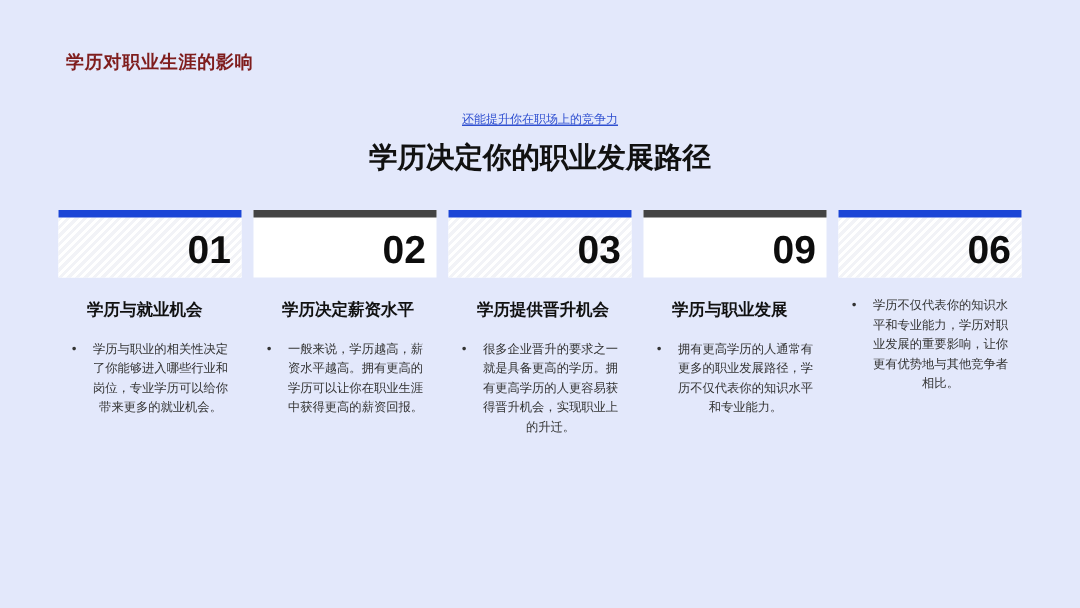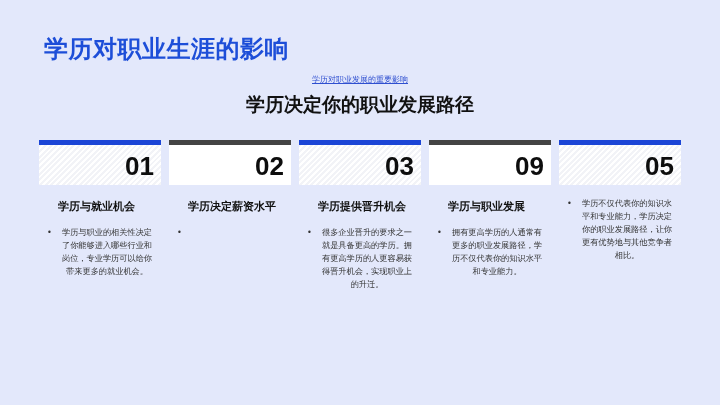--- a/index.html
+++ b/index.html
@@ -5,21 +5,21 @@
   html, body { margin: 0; padding: 0; }
   body {
     width: 720px; height: 405px; overflow: hidden;
     background: #e3e8fb;
     font-family: "DejaVu Sans", "Liberation Sans", sans-serif;
     position: relative;
     color: #111;
   }
   .slide-title {
     position: absolute; left: 44px; top: 33px;
-    font-size: 24px; font-weight: bold; color: #1d4ed8;
+    font-size: 12px; font-weight: bold; color: #7f1d1d;
     letter-spacing: 0.5px;
   }
   .subtitle-link {
     position: absolute; left: 0; width: 720px; top: 74px;
     text-align: center; font-size: 8px;
     color: #2f4fd0; text-decoration: underline;
   }
   .main-heading {
     position: absolute; left: 0; width: 720px; top: 92px;
     text-align: center; font-size: 19px; font-weight: bold; color: #111;
@@ -51,21 +51,21 @@
     margin: 12px 6px 0 8px;
     display: flex; font-size: 8.2px; line-height: 13px; color: #333;
   }
   .bullet { width: 12px; flex: none; }
   .card-text { flex: 1; text-align: center; }
 </style>
 </head>
 <body>
 
 <div class="slide-title">学历对职业生涯的影响</div>
-<div class="subtitle-link">学历对职业发展的重要影响</div>
+<div class="subtitle-link">还能提升你在职场上的竞争力</div>
 <div class="main-heading">学历决定你的职业发展路径</div>
 
 <div class="cards">
   <div class="card">
     <div class="card-top striped">
       <div class="card-num">01</div>
     </div>
     <div class="card-title">学历与就业机会</div>
     <div class="card-body">
       <span class="bullet">•</span>
@@ -73,20 +73,21 @@
     </div>
   </div>
 
   <div class="card">
     <div class="card-top dark">
       <div class="card-num">02</div>
     </div>
     <div class="card-title">学历决定薪资水平</div>
     <div class="card-body">
       <span class="bullet">•</span>
+      <span class="card-text">一般来说，学历越高，薪资水平越高。拥有更高的学历可以让你在职业生涯中获得更高的薪资回报。</span>
     </div>
   </div>
 
   <div class="card">
     <div class="card-top striped">
       <div class="card-num">03</div>
     </div>
     <div class="card-title">学历提供晋升机会</div>
     <div class="card-body">
       <span class="bullet">•</span>
@@ -100,20 +101,20 @@
     </div>
     <div class="card-title">学历与职业发展</div>
     <div class="card-body">
       <span class="bullet">•</span>
       <span class="card-text">拥有更高学历的人通常有更多的职业发展路径，学历不仅代表你的知识水平和专业能力。</span>
     </div>
   </div>
 
   <div class="card">
     <div class="card-top striped">
-      <div class="card-num">05</div>
+      <div class="card-num">06</div>
     </div>
     <div class="card-body">
       <span class="bullet">•</span>
-      <span class="card-text">学历不仅代表你的知识水平和专业能力，学历决定你的职业发展路径，让你更有优势地与其他竞争者相比。</span>
+      <span class="card-text">学历不仅代表你的知识水平和专业能力，学历对职业发展的重要影响，让你更有优势地与其他竞争者相比。</span>
     </div>
   </div>
 </div>
 
 </body></html>

